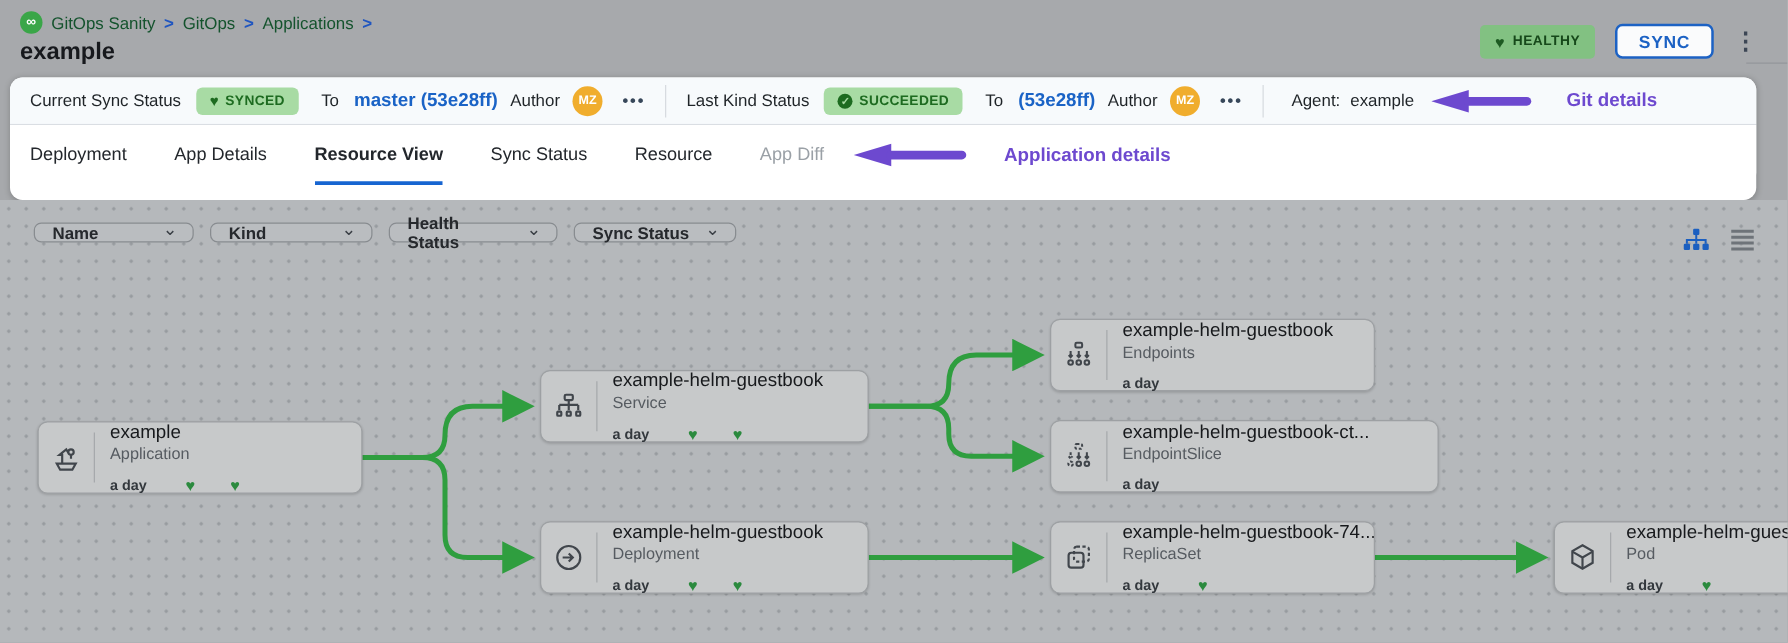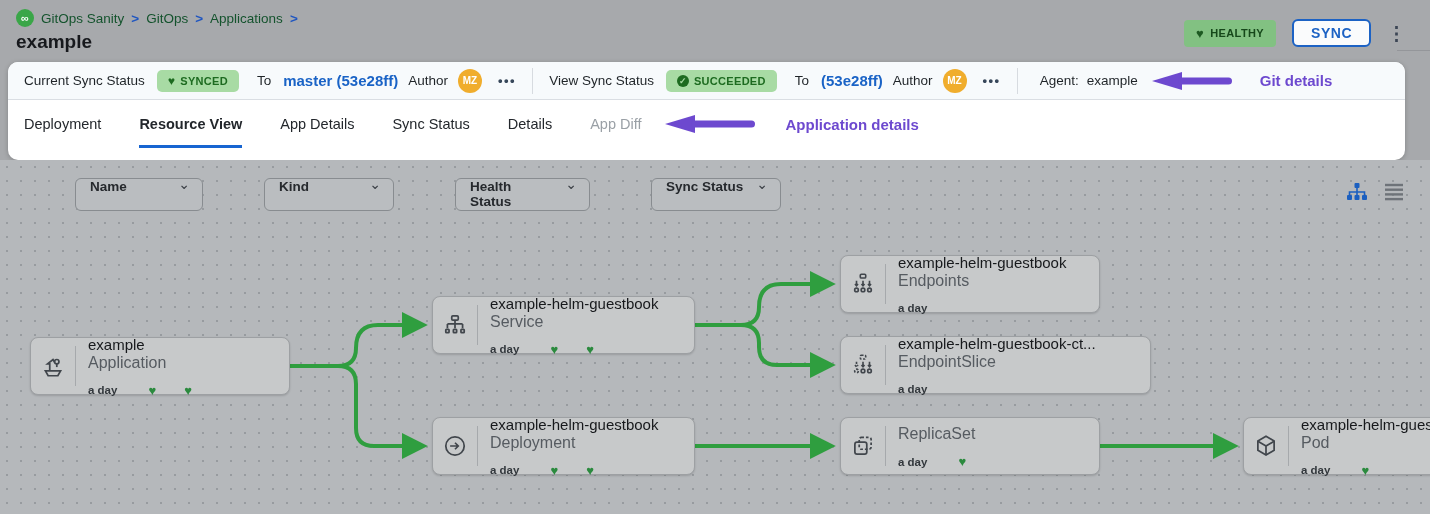--- a/index.html
+++ b/index.html
@@ -39,32 +39,32 @@
 
   .tabs-row { height:48px; background:#fff; border-radius:0 0 10px 10px; display:flex; align-items:center; padding:0 16px; gap:38px; }
   .tab { height:100%; display:flex; align-items:center; font-size:14.5px; color:#23272c; border-bottom:3px solid transparent; padding-top:3px; cursor:pointer; }
   .tab.active { font-weight:bold; border-bottom-color:#1765d1; }
   .tab.disabled { color:#9aa0a6; }
   .line-ext { position:absolute; top:50px; left:1397px; width:33px; height:1px; background:#94969a; }
 
   
   .canvas { position:absolute; top:160px; left:0; width:1430px; height:354px; background-color:#b5b8bb; background-image:radial-gradient(#979b9f 1.2px, transparent 1.3px); background-size:14px 14px; }
   .filters { position:absolute; top:18px; left:27px; display:flex; gap:13px; }
-  .filter-btn { height:33px; background:#babdc0; border:1px solid #888c90; border-radius:6px; display:flex; align-items:flex-start; justify-content:space-between; padding:0 12px 0 14px; font-size:13.5px; font-weight:bold; color:#26292d; cursor:pointer;margin-left:48px; }
+  .filter-btn { height:16px; background:#babdc0; border:1px solid #888c90; border-radius:6px; display:flex; align-items:center; justify-content:space-between; padding:0 12px 0 14px; font-size:13.5px; font-weight:bold; color:#26292d; cursor:pointer; }
   .filter-btn .chev { font-size:14px; font-weight:normal; color:#3a3f45; margin-left:10px; transform:translateY(-3px); }
   .view-toggles { position:absolute; top:22px; right:26px; display:flex; gap:16px; align-items:center; }
 
   .edges { position:absolute; inset:0; pointer-events:none; }
 
   .node { position:absolute; height:58px; background:#c7c9ca; border:1px solid #9da0a3; border-radius:8px; display:flex; align-items:center; box-shadow:0 1px 2px rgba(0,0,0,.15); cursor:pointer; }
   .node-icon { width:44px; display:flex; align-items:center; justify-content:center; flex:0 0 44px; }
   .node-sep { width:1px; height:40px; background:#a6a9ac; }
   .node-body { padding:5px 10px 5px 12px; overflow:hidden; white-space:nowrap; }
   .node-title { font-size:15px; font-weight:500; color:#17191c; }
-  .node-kind { font-size:16px; color:#565b61; margin-top:1px; }
+  .node-kind { font-size:13px; color:#565b61; margin-top:1px; }
   .node-meta { font-size:11.5px; color:#33383d; font-weight:bold; margin-top:12px; display:flex; align-items:center; gap:9px; }
   .node-meta .hearts { display:flex; gap:28px; margin-left:22px; }
   .heart { color:#2b8a3e; font-size:13px; line-height:1; }
 </style>
 </head>
 <body>
 
 <div class="breadcrumb">
   <span class="crumb-logo">∞</span>
   <span class="crumb-link">GitOps Sanity</span>
@@ -93,21 +93,21 @@
       <span>SYNCED</span>
     </span>
     <span class="to-lbl">To</span>
     <span class="rev">master (53e28ff)</span>
     <span class="author-lbl">Author</span>
     <span class="avatar">MZ</span>
     <span class="dots">•••</span>
 
     <span class="vdiv"></span>
 
-    <span class="lbl">View Sync Status</span>
+    <span class="lbl">Last Kind Status</span>
     <span class="pill">
       <span class="chk">✓</span>
       <span>SUCCEEDED</span>
     </span>
     <span class="to-lbl">To</span>
     <span class="rev">(53e28ff)</span>
     <span class="author-lbl">Author</span>
     <span class="avatar">MZ</span>
     <span class="dots">•••</span>
 
@@ -118,24 +118,24 @@
 
     <svg class="note-arrow" width="82" height="22" viewBox="0 0 82 22">
       <polygon points="30,2 0,11 30,20" fill="#6d49cf"></polygon>
       <rect x="26" y="7.5" width="54" height="7" rx="3.5" fill="#6d49cf"></rect>
     </svg>
     <span class="purple-note" style="margin-left:26px;">Git details</span>
   </div>
 
   <div class="tabs-row">
     <div class="tab">Deployment</div>
+    <div class="tab">App Details</div>
     <div class="tab active">Resource View</div>
-    <div class="tab">App Details</div>
     <div class="tab">Sync Status</div>
-    <div class="tab">Details</div>
+    <div class="tab">Resource</div>
     <div class="tab disabled">App Diff</div>
     <svg width="92" height="22" viewBox="0 0 92 22" style="margin-left:-14px;">
       <polygon points="30,2 0,11 30,20" fill="#6d49cf"></polygon>
       <rect x="26" y="7.5" width="64" height="7" rx="3.5" fill="#6d49cf"></rect>
     </svg>
     <span class="purple-note" style="margin-left:-10px;text-align:right;">Application details</span>
   </div>
 </div>
 <div class="line-ext"></div>
 
@@ -307,20 +307,21 @@
 
   <div class="node" style="left:840px; top:257px; width:260px;">
     <div class="node-icon">
       <svg width="26" height="26" viewBox="0 0 24 24" fill="none" stroke="#41464c" stroke-width="1.6">
         <rect x="8.5" y="4" width="11" height="11" rx="2" stroke-dasharray="2.4 1.8"></rect>
         <rect x="4.5" y="8.5" width="11" height="11" rx="2"></rect>
       </svg>
     </div>
     <div class="node-sep"></div>
     <div class="node-body">
+      <div class="node-title">example-helm-guestbook-74...</div>
       <div class="node-kind">ReplicaSet</div>
       <div class="node-meta">
         <span>a day</span>
         <span class="hearts">
           <span class="heart">♥</span>
         </span>
       </div>
     </div>
   </div>
 

